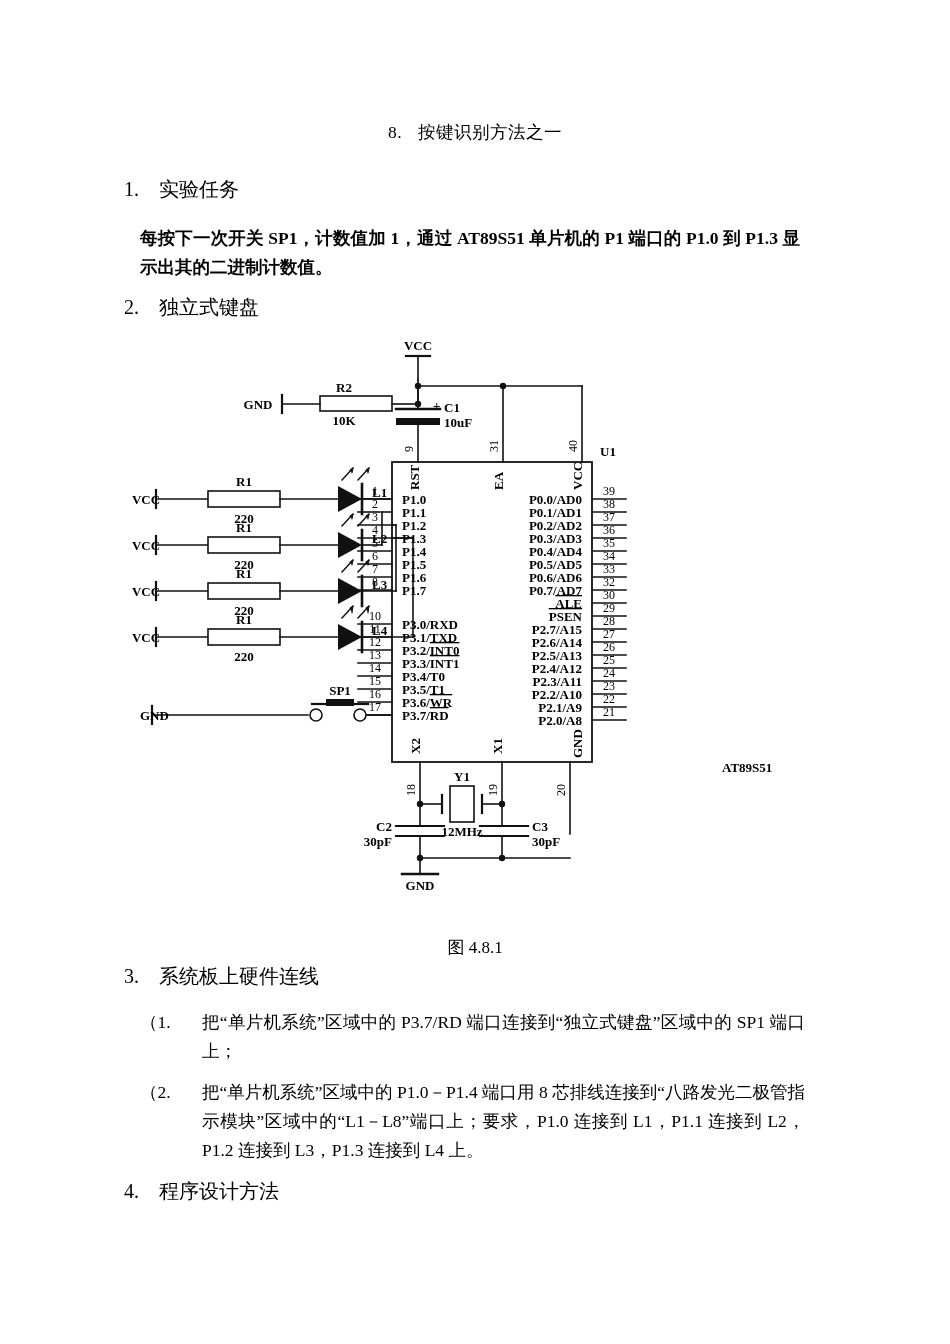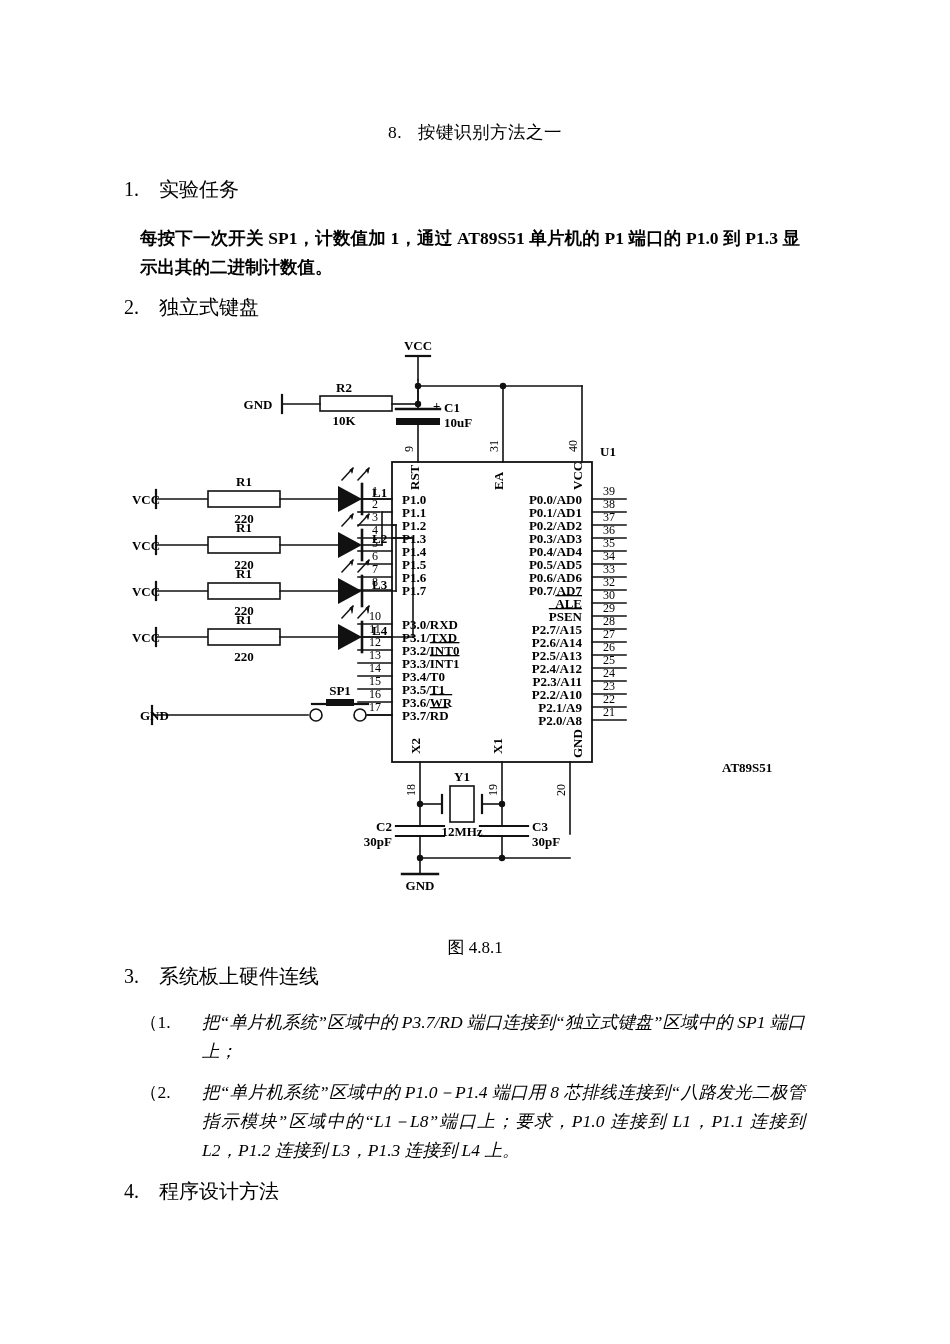--- a/index.html
+++ b/index.html
@@ -65,21 +65,20 @@
   }
   .list-item .marker {
     position: absolute;
     left: 0;
     width: 62px;
   }
   .list-item .body {
     display: block;
     margin-left: 62px;
     text-align: justify;
-    font-style: italic;
   }
 
   
   .schem {
     position: absolute;
     left: 130px;
     top: 334px;
     width: 720px;
     height: 560px;
   }

